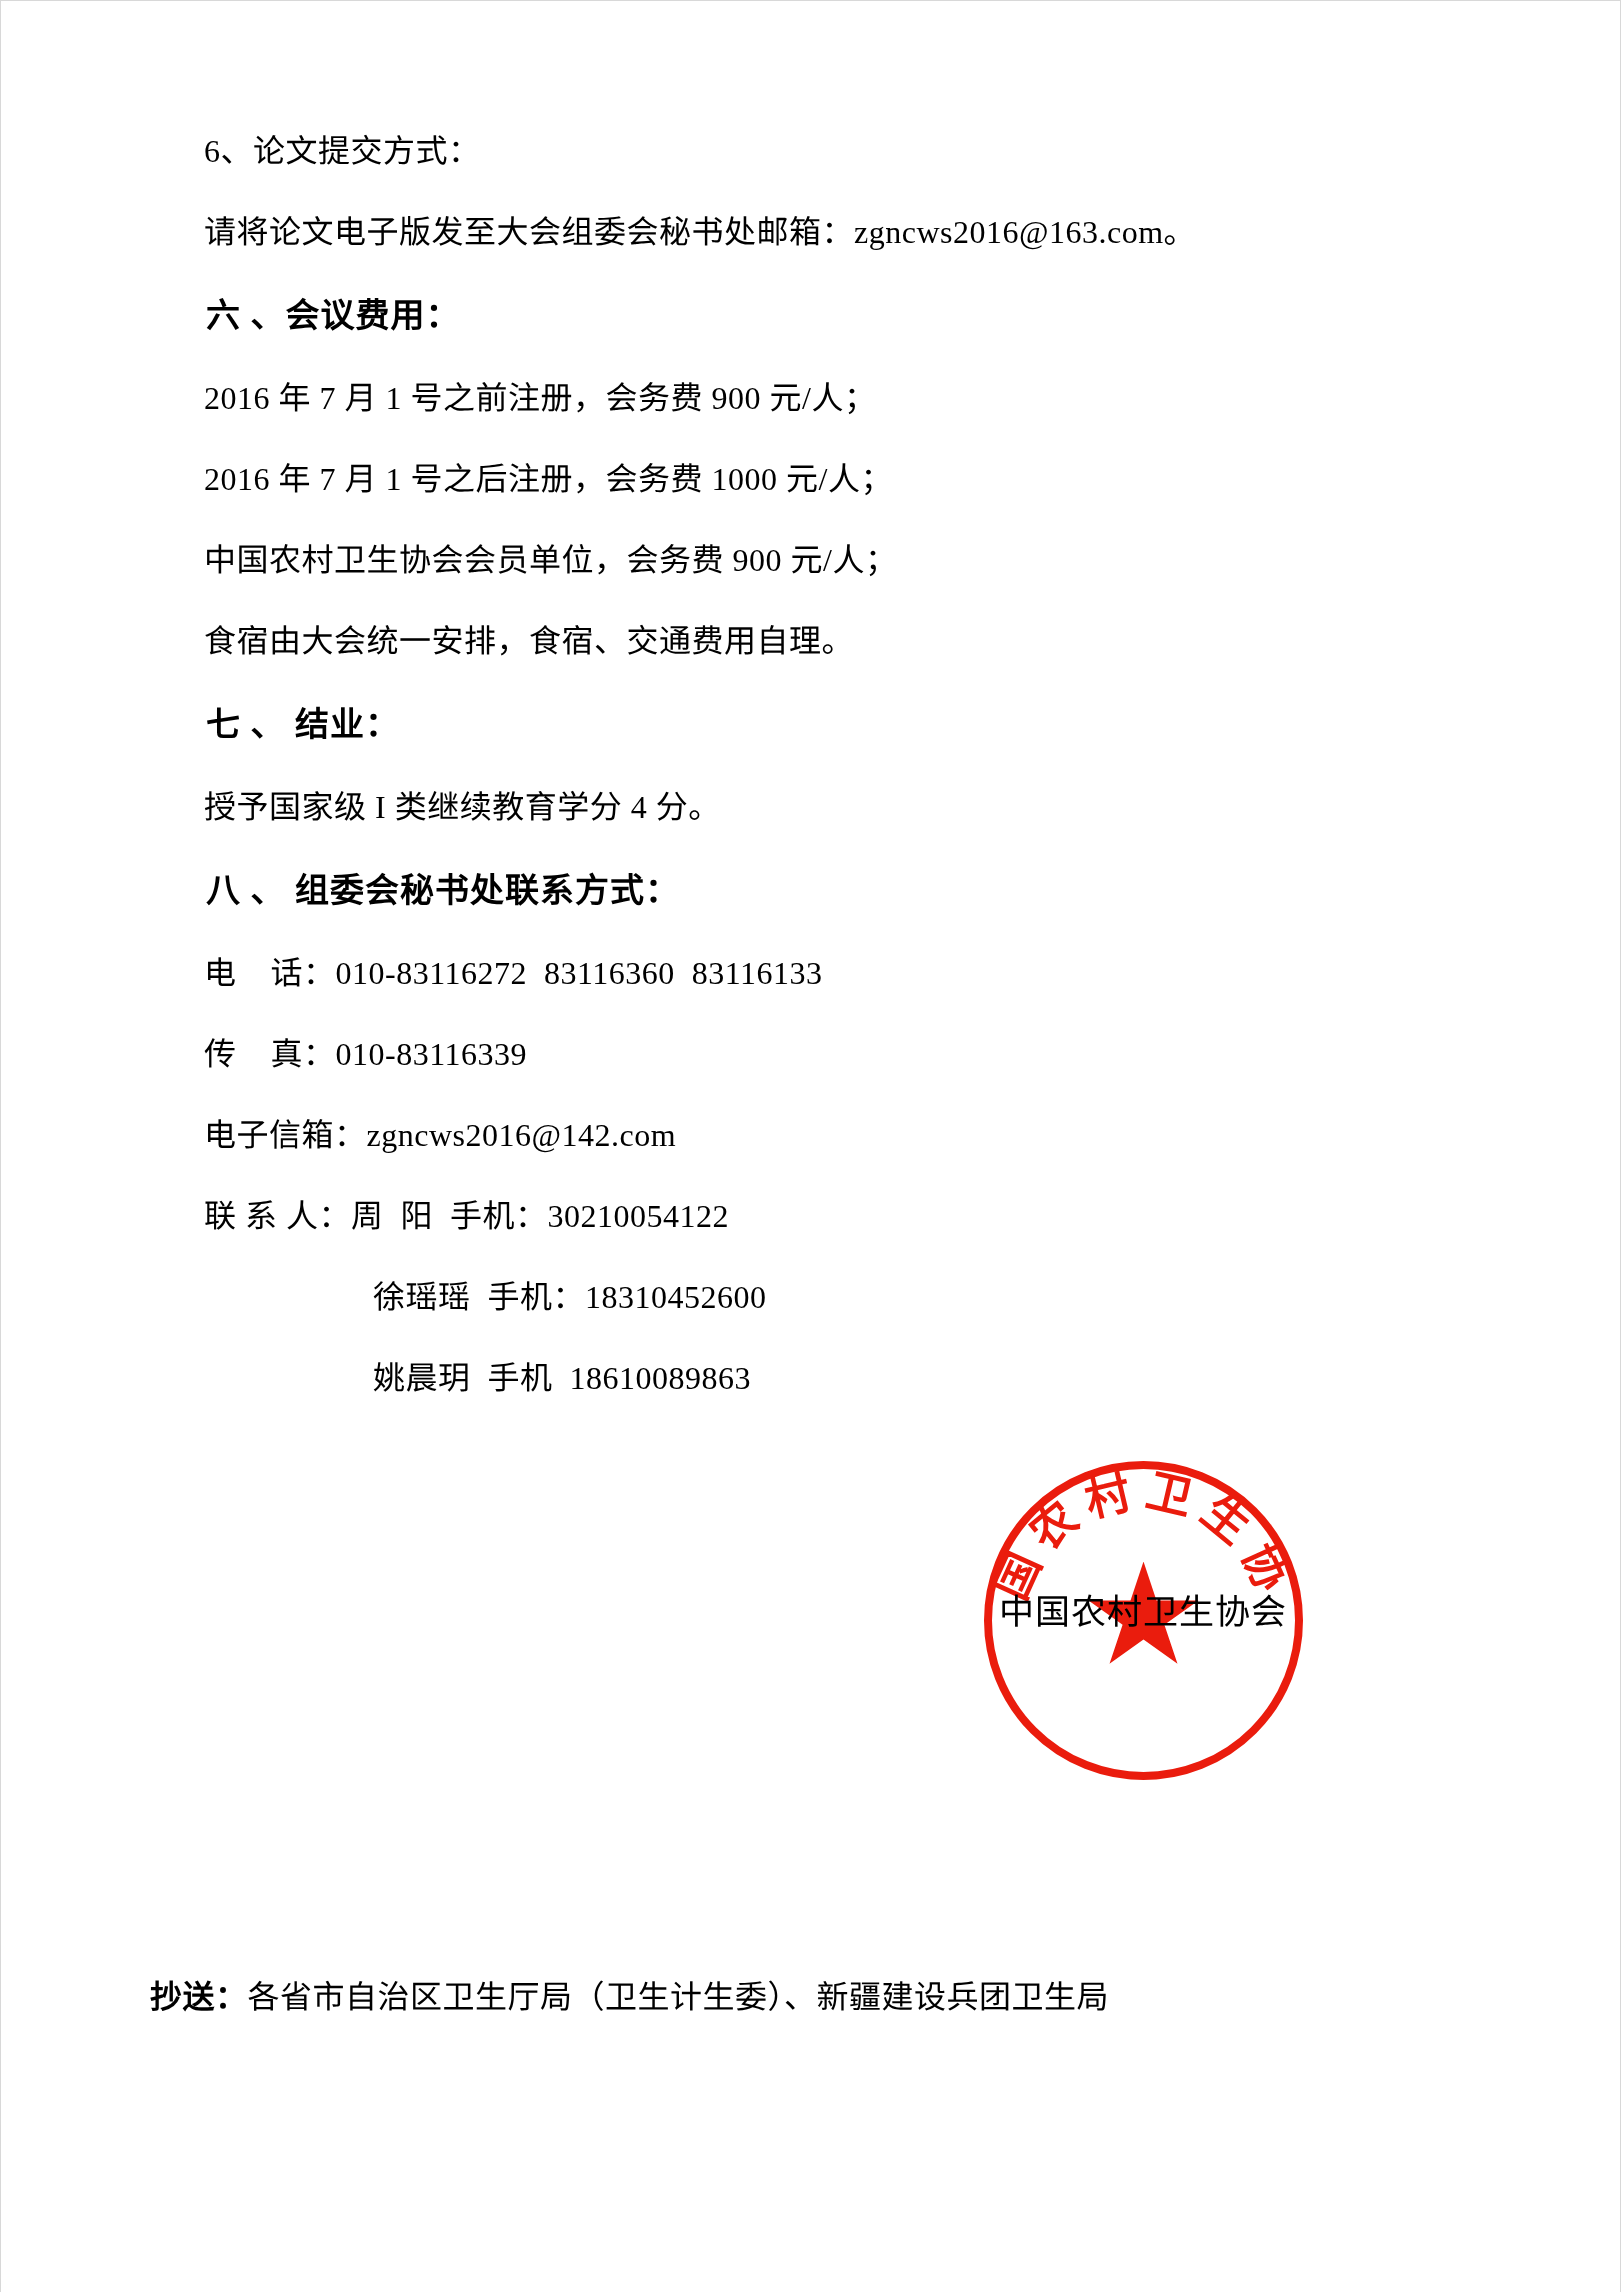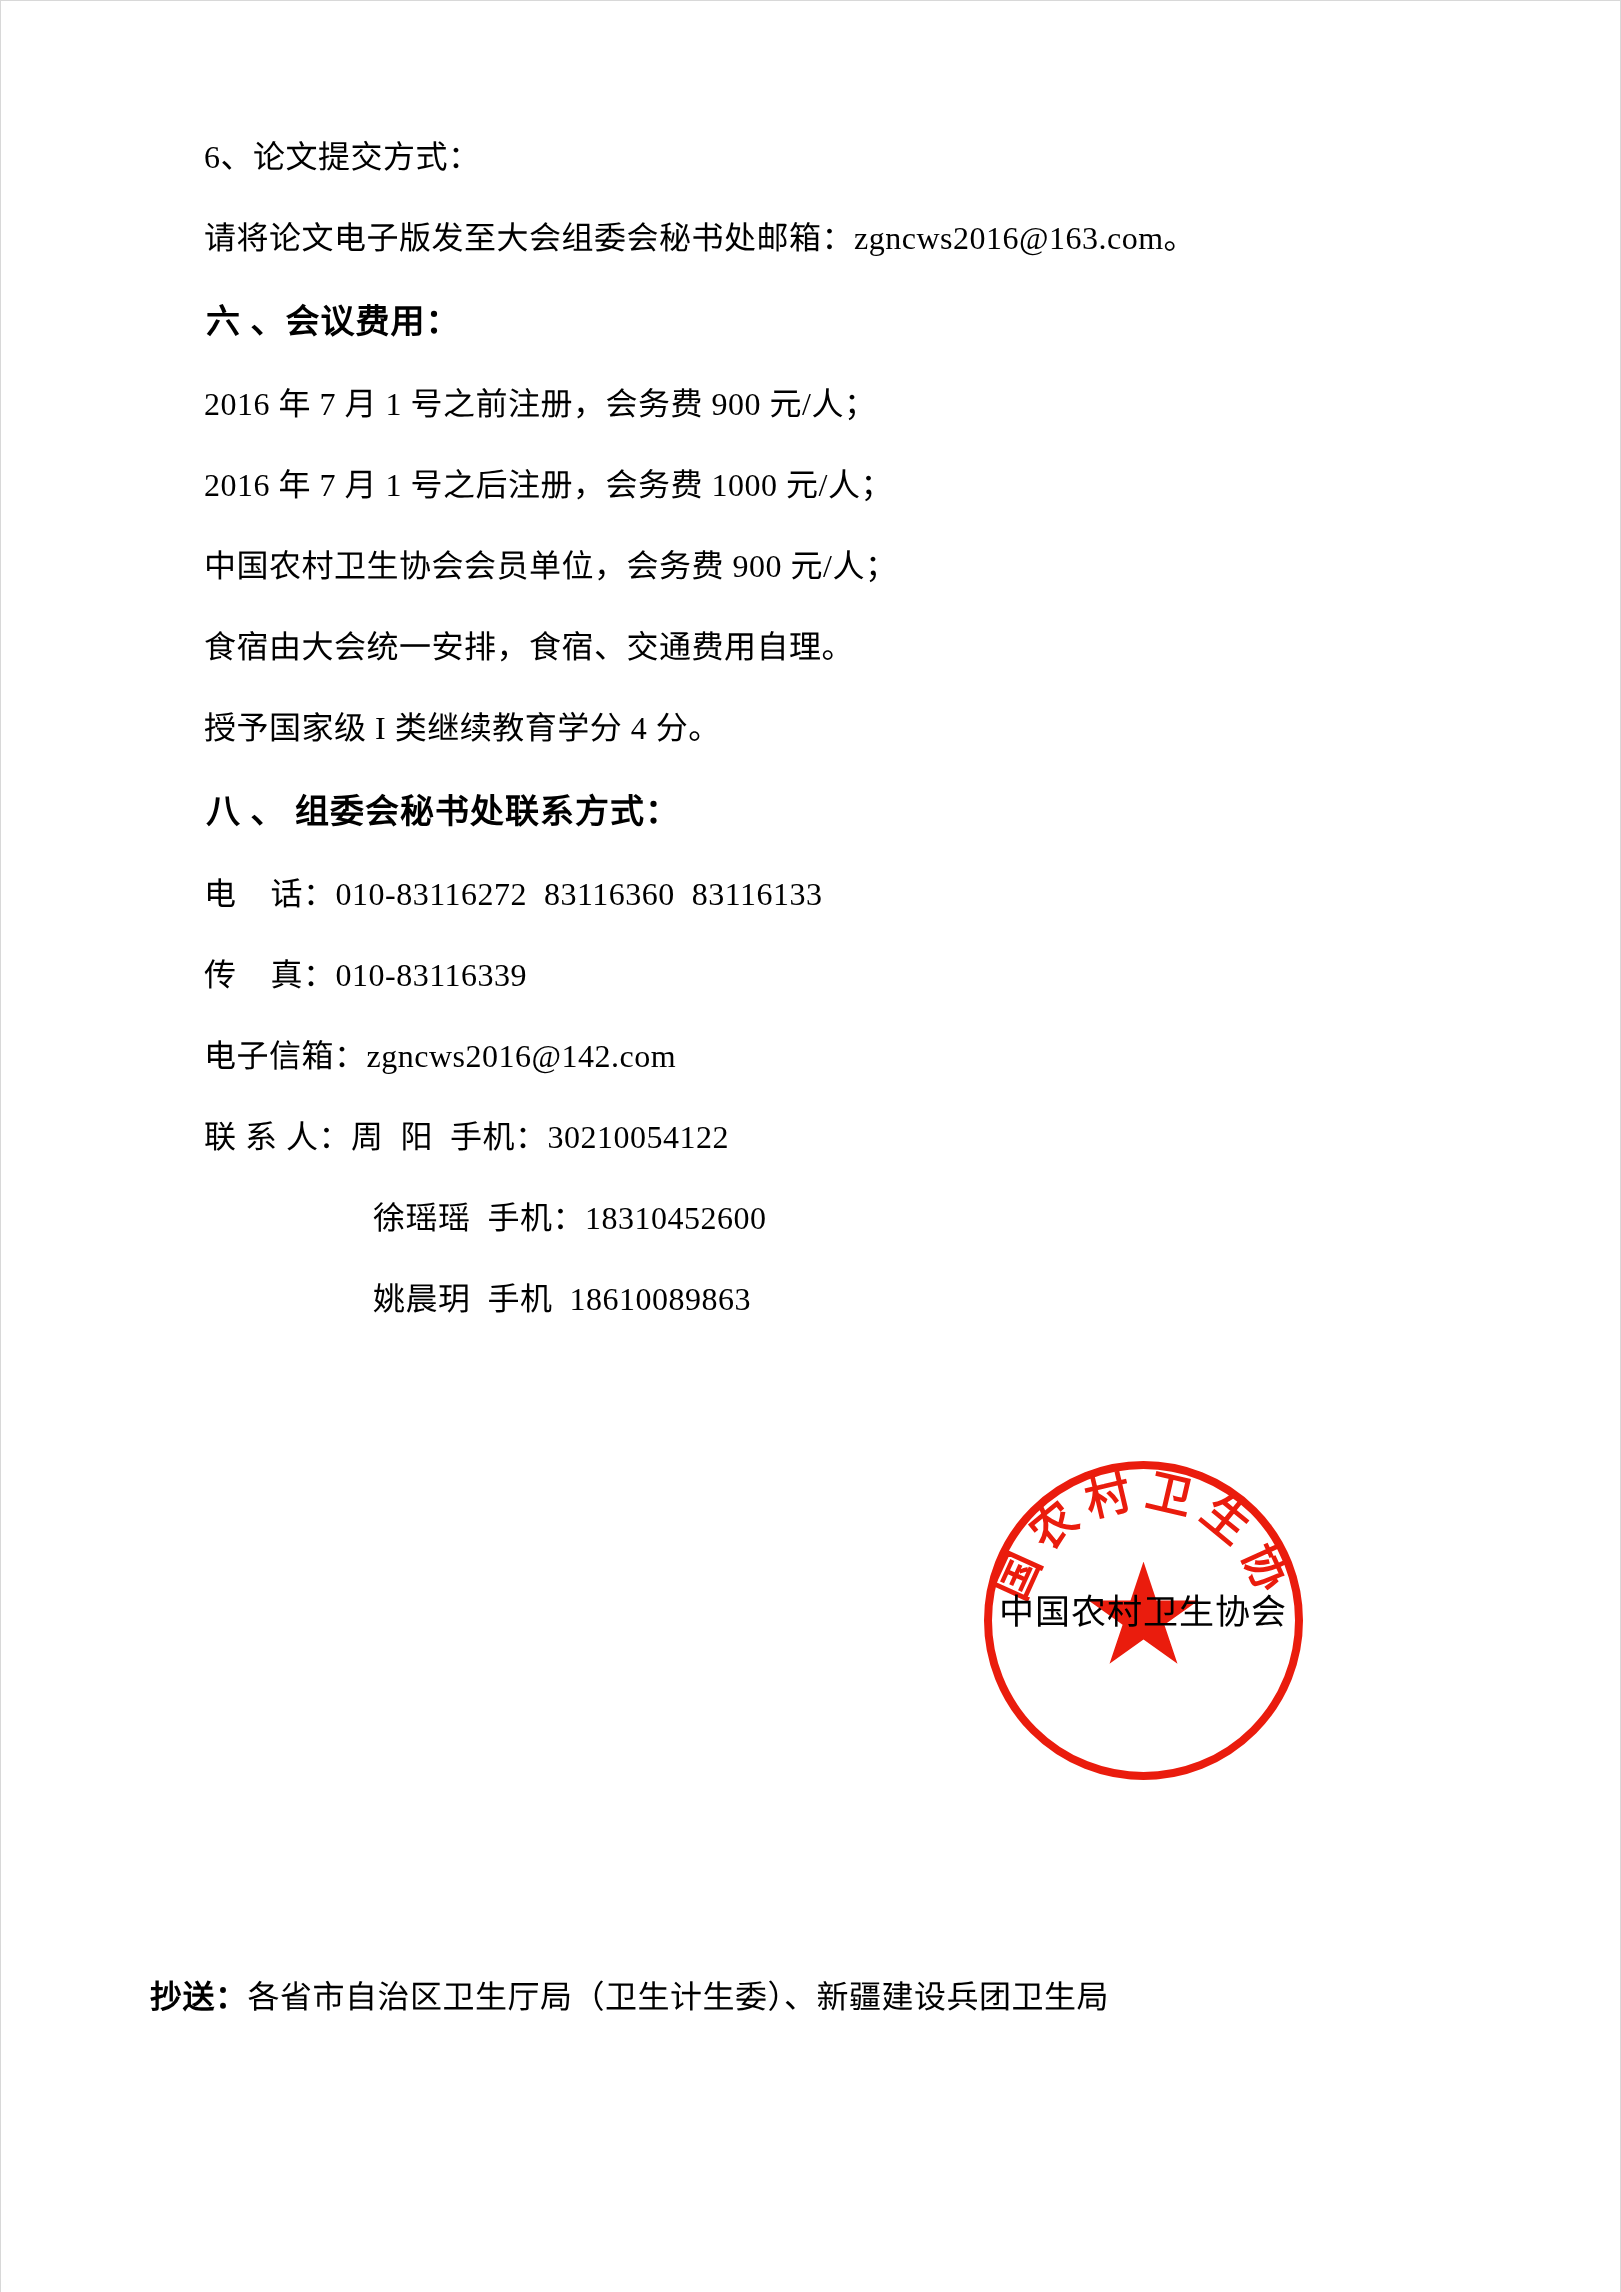--- a/index.html
+++ b/index.html
@@ -15,21 +15,21 @@
     background: #ffffff;
     border: 1px solid #d8d8d8;
     box-sizing: border-box;
     overflow: hidden;
     font-family: "Liberation Serif", "DejaVu Serif", serif;
     color: #000000;
   }
   .doc-body {
     position: absolute;
     left: 203px;
-    top: 140px;
+    top: 134px;
     width: 1245px;
   }
   .para {
     font-size: 32px;
     line-height: 1.0;
     letter-spacing: 0.5px;
     margin: 0;
     white-space: pre;
   }
   .para.spaced {
@@ -139,20 +139,21 @@
     <h2 class="heading spaced">六 、会议费用：</h2>
 
     <p class="para spaced">2016 年 7 月 1 号之前注册，会务费 900 元/人；</p>
 
     <p class="para spaced">2016 年 7 月 1 号之后注册，会务费 1000 元/人；</p>
 
     <p class="para spaced">中国农村卫生协会会员单位，会务费 900 元/人；</p>
 
     <p class="para spaced">食宿由大会统一安排，食宿、交通费用自理。</p>
 
+    <h2 class="heading spaced">七 、 结业：</h2>
 
     <p class="para spaced">授予国家级 I 类继续教育学分 4 分。</p>
 
     <h2 class="heading spaced">八 、 组委会秘书处联系方式：</h2>
 
     <p class="para spaced">电    话：010-83116272  83116360  83116133</p>
 
     <p class="para spaced">传    真：010-83116339</p>
 
     <p class="para spaced">电子信箱：zgncws2016@142.com</p>

